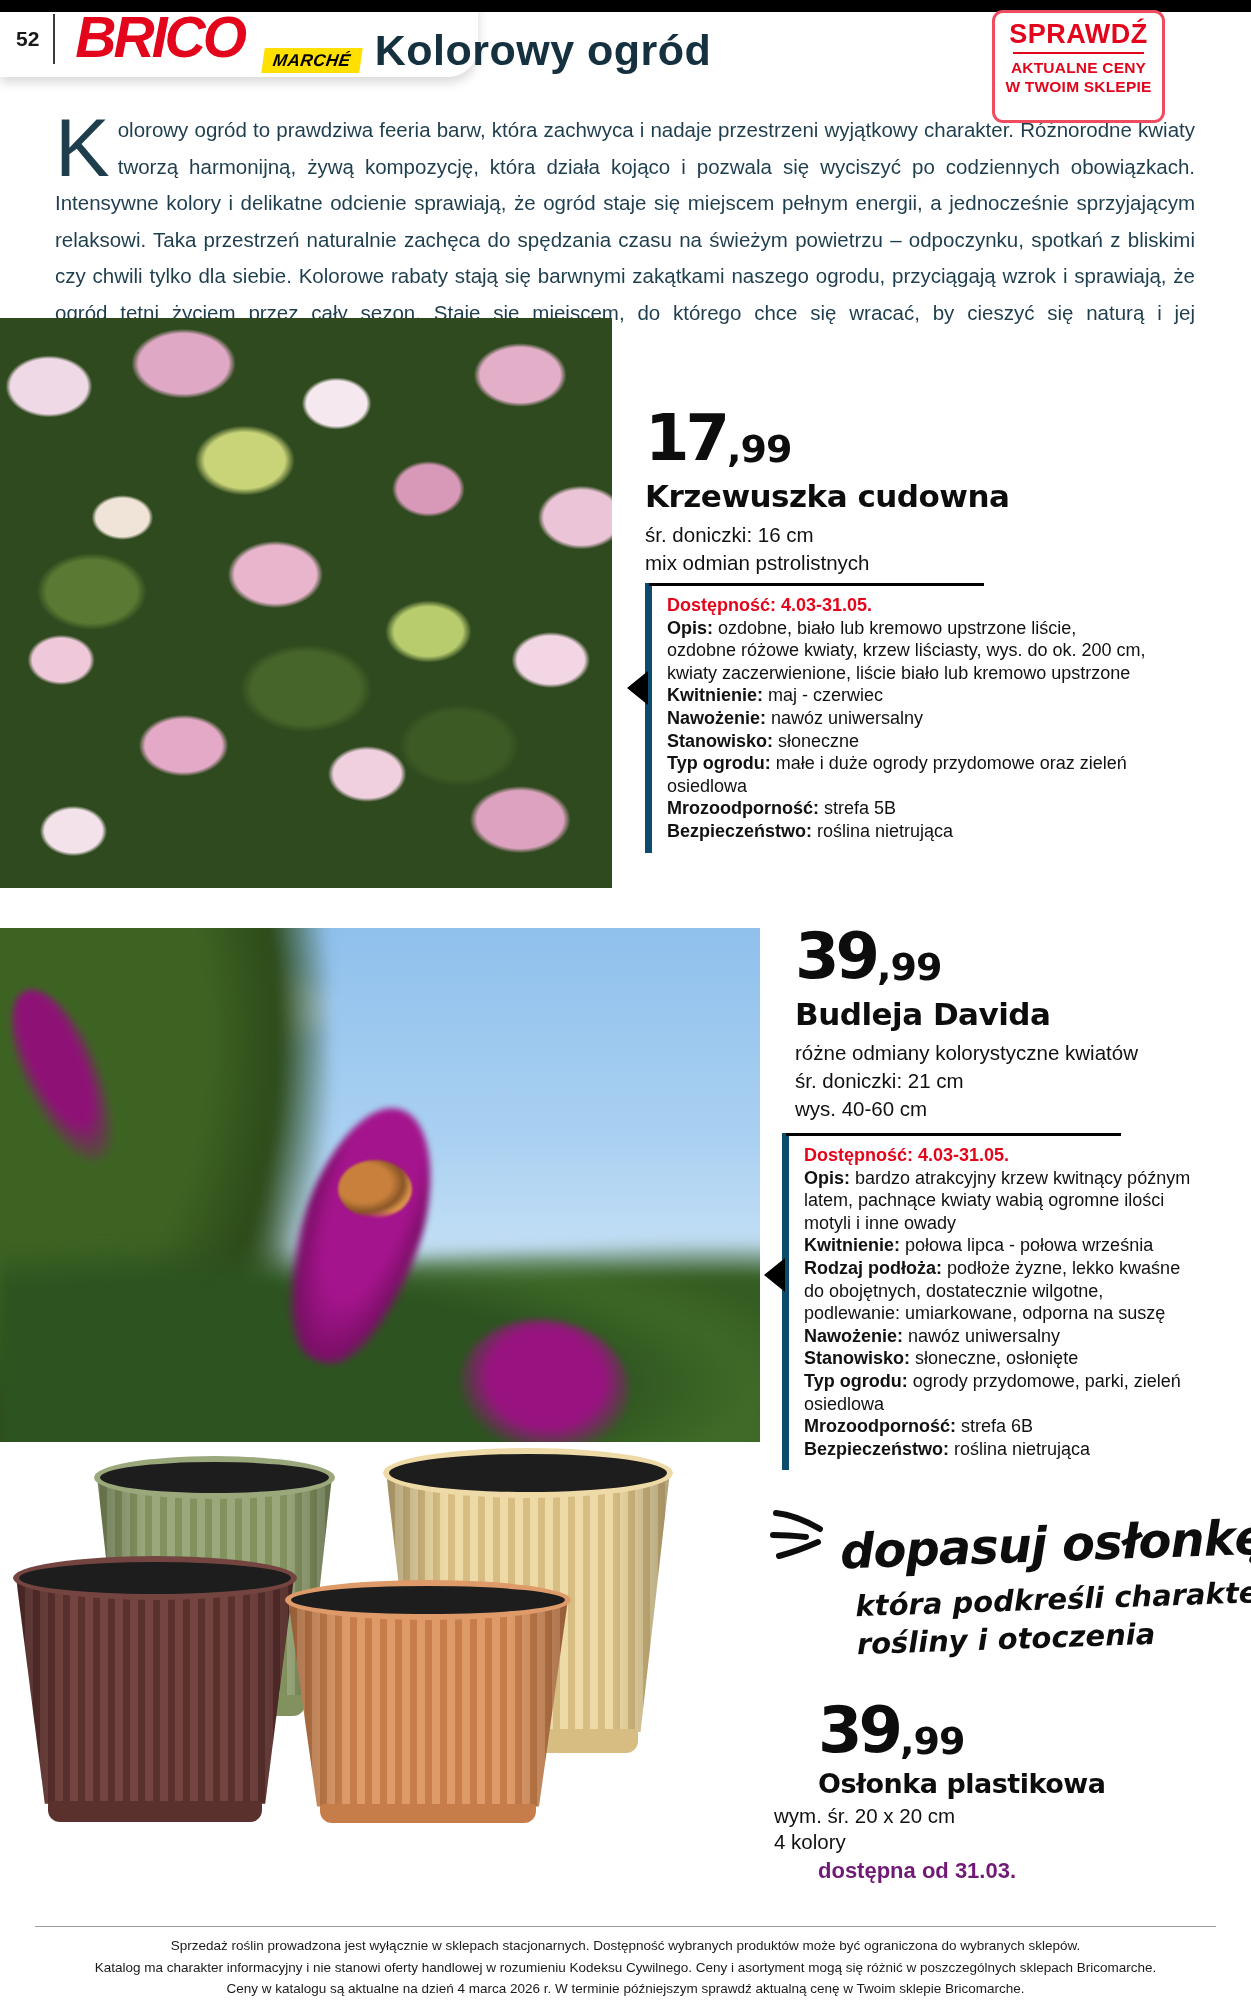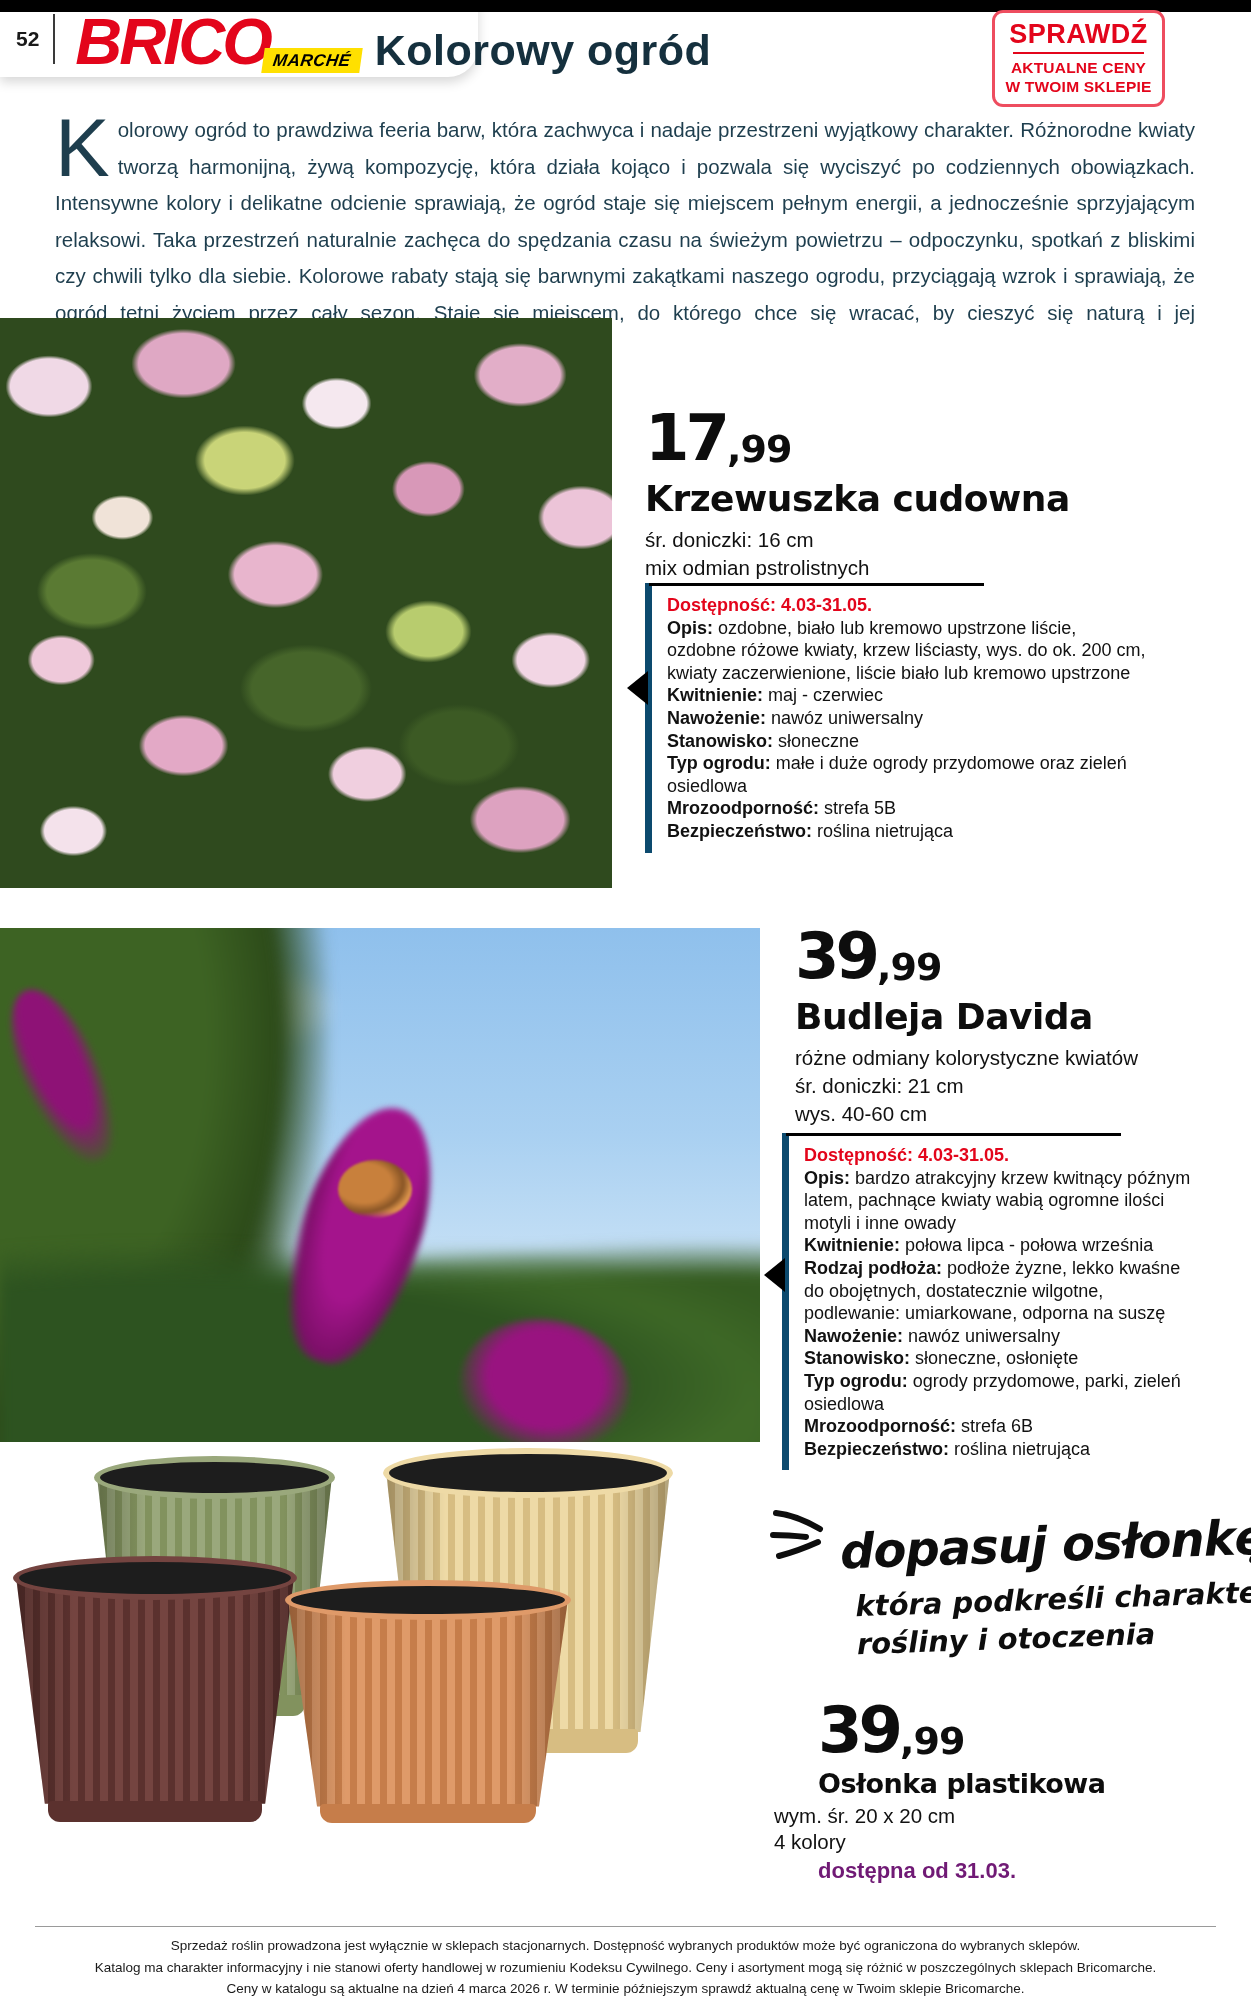--- a/index.html
+++ b/index.html
@@ -7,29 +7,29 @@
         font-family:"Liberation Sans",sans-serif;color:#111;}
 
   
   .top-strip{position:absolute;top:0;left:0;width:100%;height:12px;background:#000;z-index:7;}
   .header-card{position:absolute;top:0;left:0;width:478px;height:77px;background:#fff;
     border-radius:0 0 30px 0;box-shadow:0 5px 12px rgba(0,0,0,.16);z-index:5;
     display:flex;align-items:center;}
   .page-num{margin-left:16px;font-size:21px;font-weight:bold;color:#1a1a1a;}
   .pn-divider{width:2px;height:50px;background:#3a3a3a;margin:0 16px 0 14px;}
   .logo{position:relative;width:330px;height:74px;margin-top:4px;}
-  .brico{position:absolute;left:4px;top:0;font-style:italic;font-weight:bold;font-size:65px;
+  .brico{position:absolute;left:4px;top:0;font-style:italic;font-weight:bold;font-size:57px;
     letter-spacing:-3px;color:#e3051b;font-family:"Liberation Sans",sans-serif;}
   .marche{position:absolute;left:192px;top:44px;background:#ffe000;color:#000;
     font-style:italic;font-weight:bold;font-size:17px;padding:3px 10px 2px;transform:skewX(-8deg);
     letter-spacing:.5px;}
   .title{position:absolute;top:26px;left:543px;transform:translateX(-50%);margin:0;
     font-size:43px;font-weight:bold;color:#15303e;letter-spacing:.5px;white-space:nowrap;z-index:6;}
   .badge{position:absolute;top:10px;left:992px;width:173px;box-sizing:border-box;background:#fff;
-    border:3px solid #ee4d5f;border-radius:11px;text-align:center;padding:7px 4px 8px;z-index:8;}
+    border:3px solid #ee4d5f;border-radius:11px;text-align:center;padding:7px 4px 24px;z-index:8;}
   .badge-l1{font-size:27px;font-weight:bold;color:#e3051b;letter-spacing:.5px;line-height:28px;}
   .badge-divider{height:2px;background:#e3051b;margin:4px 14px 5px;}
   .badge-l2{font-size:15.5px;font-weight:bold;color:#e3051b;line-height:18.5px;letter-spacing:.2px;}
 
   
   .intro{position:absolute;top:112px;left:55px;width:1140px;margin:0;text-align:justify;
     font-size:20.5px;line-height:36.5px;color:#1e3e4e;}
   .dropcap{float:left;font-size:82px;line-height:60px;padding:6px 8px 0 0;font-weight:normal;color:#1e3e4e;}
 
   
@@ -94,21 +94,21 @@
   .pot-maroon{--c1:#744440;--c2:#5b312e;left:0;    top:108px;width:290px;height:258px;z-index:2;}
   .pot-orange{--c1:#df9a69;--c2:#c67d4a;left:272px;top:132px;width:292px;height:236px;z-index:3;}
 
   
   .pinfo{position:absolute;}
   .p1-info{left:645px;top:406px;width:520px;}
   .p2-info{left:795px;top:924px;width:440px;}
   .price{font-family:"DejaVu Sans",sans-serif;font-weight:bold;color:#0d0d0d;line-height:1;}
   .price .pm{font-size:64px;letter-spacing:-4px;}
   .price .pc{font-size:38px;letter-spacing:-1px;display:inline-block;transform:translateY(2px);margin-left:1px;}
-  .pname{margin:8px 0 0;font-family:"DejaVu Sans",sans-serif;font-size:36px;font-weight:bold;
+  .pname{margin:8px 0 0;font-family:"DejaVu Sans",sans-serif;font-size:31px;font-weight:bold;
     color:#0d0d0d;letter-spacing:-.5px;}
   .pdetails{margin-top:7px;}
   .pdetails p{margin:0;font-size:20.5px;line-height:28px;color:#111;}
 
   
   .spec-box{position:absolute;box-sizing:border-box;border-left:7px solid #0c4a6e;
     padding:11px 0 10px 15px;font-size:18px;line-height:22.6px;color:#111;background:#fff;}
   .spec-box::before{content:"";position:absolute;top:0;left:-3px;width:335px;height:3px;background:#000;}
   .spec-box .tri{position:absolute;left:-25px;width:0;height:0;
     border-right:21px solid #000;border-top:17px solid transparent;border-bottom:17px solid transparent;}

